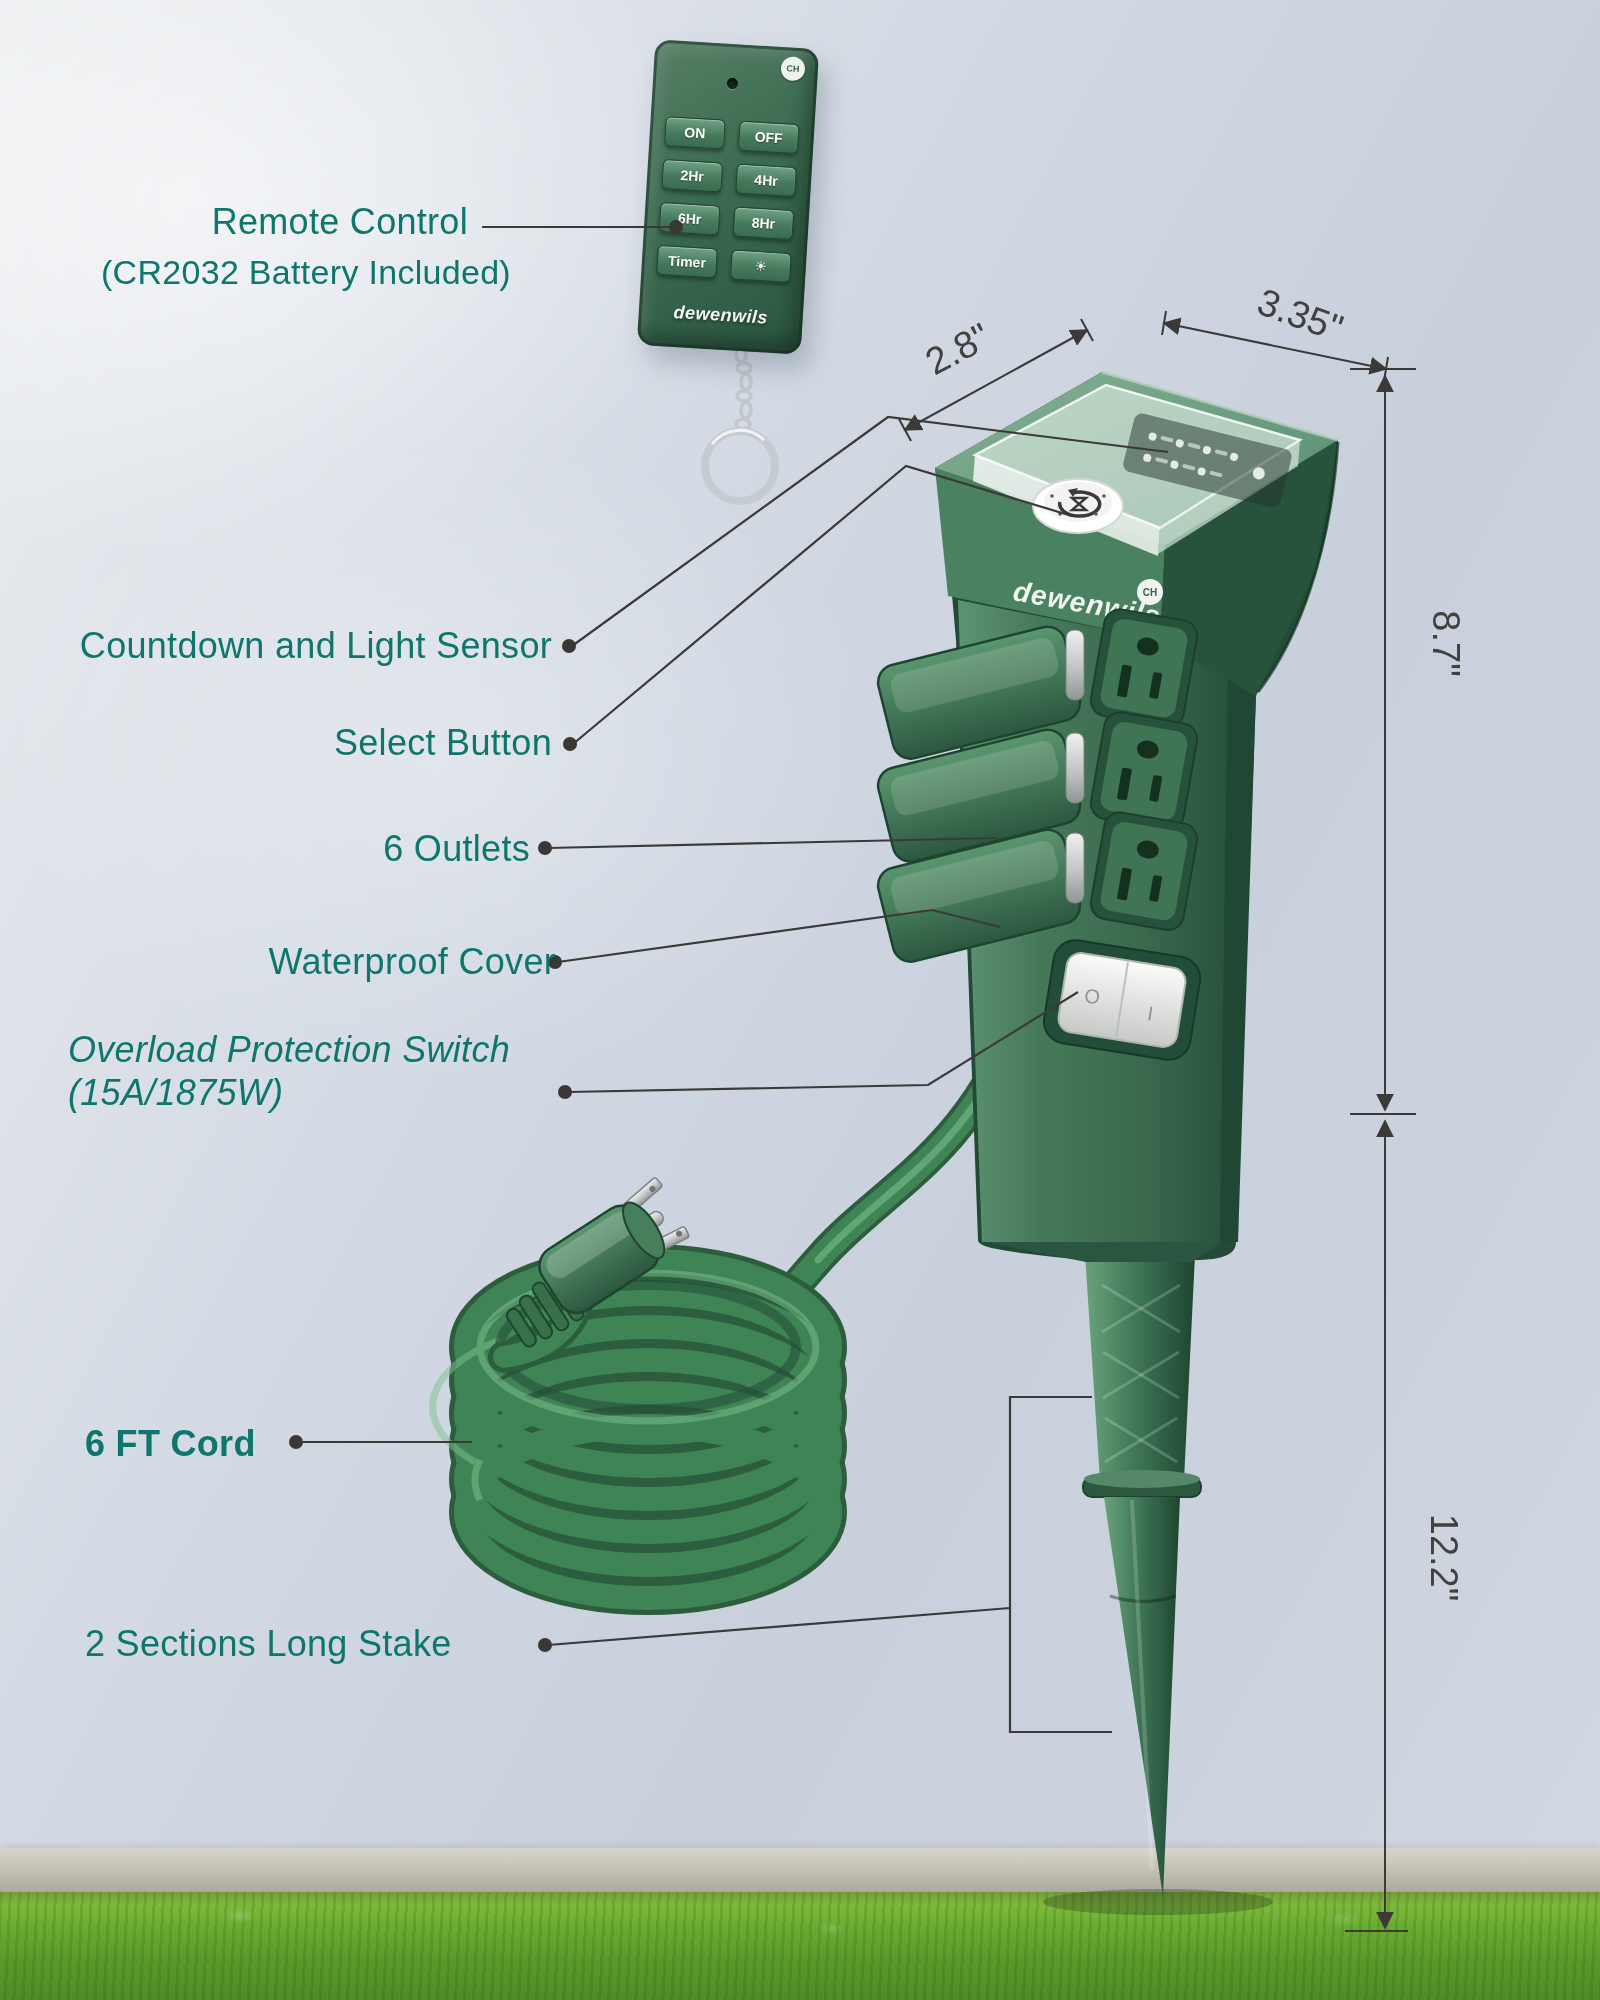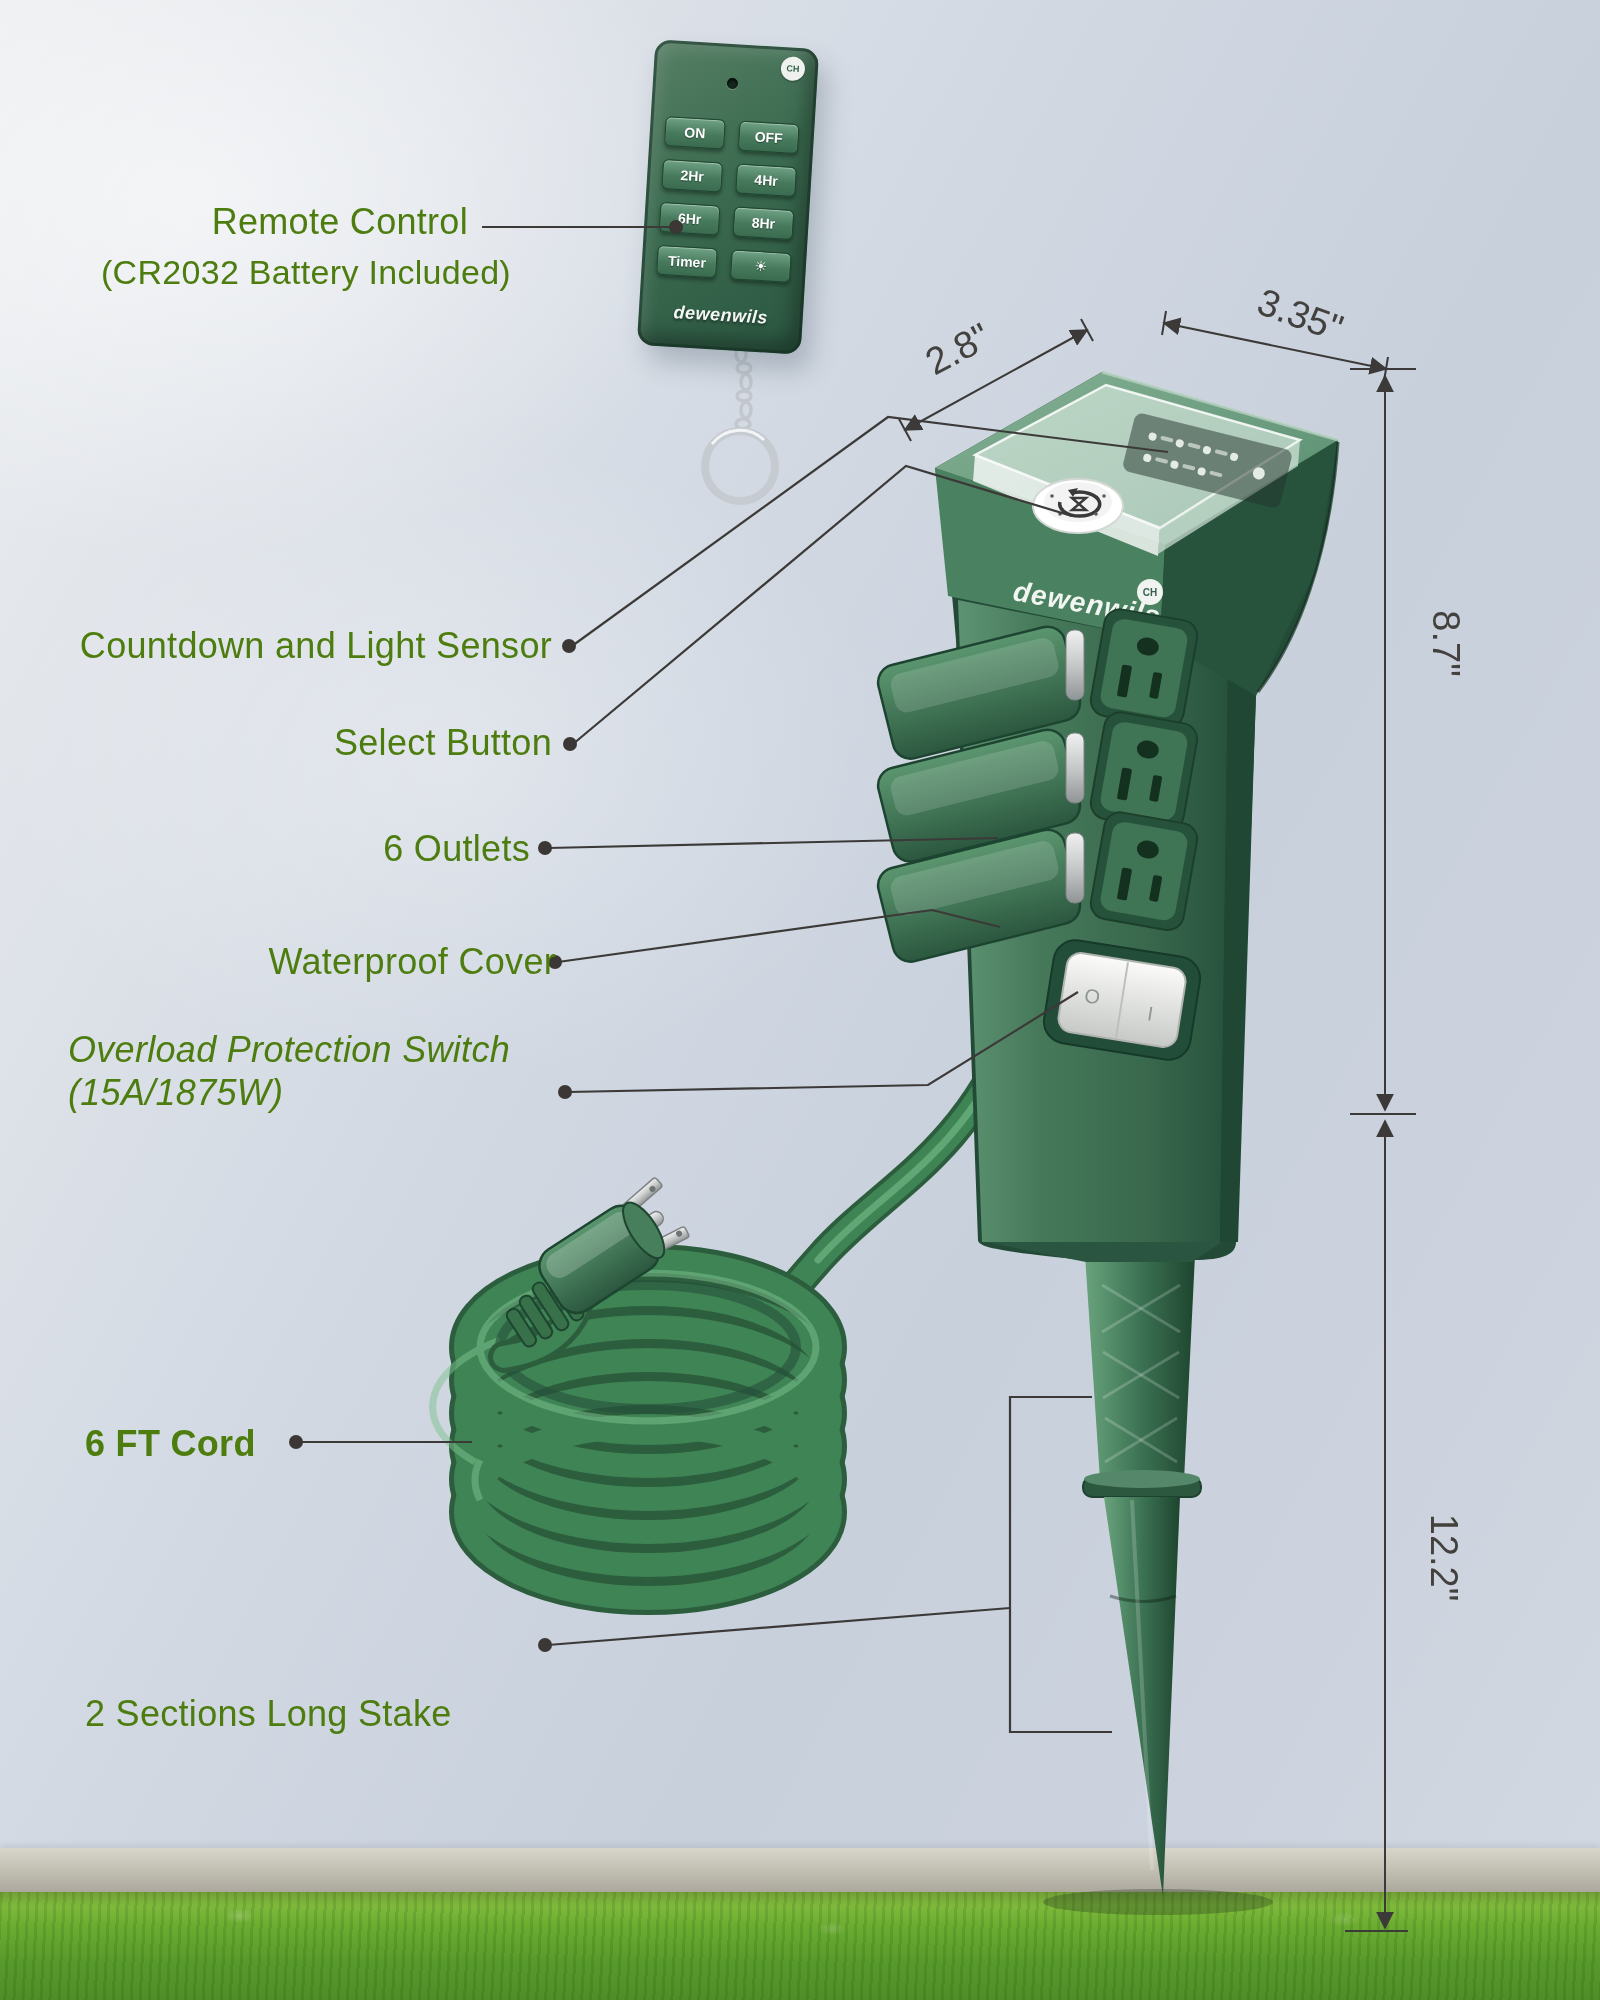--- a/index.html
+++ b/index.html
@@ -42,21 +42,21 @@
     grid-template-columns:1fr 1fr;gap:13px 14px;}
   .rbtn{height:28px;border-radius:6px;display:flex;align-items:center;justify-content:center;
     background:linear-gradient(180deg,#6fa184 0%,#477a5c 55%,#3a6b50 100%);
     border:1.5px solid #1d452f;color:#fff;font-size:14px;font-weight:bold;
     text-shadow:0 1px 1px rgba(0,0,0,.45);
     box-shadow:0 3px 4px rgba(0,0,0,.35), inset 0 1px 1px rgba(255,255,255,.4);}
   .remote .logo{position:absolute;left:0;bottom:24px;width:100%;text-align:center;color:#f4f7f4;
     font-style:italic;font-weight:bold;font-size:18px;letter-spacing:.5px;
     text-shadow:0 2px 3px rgba(0,0,0,.45);}
   
-  .lbl{position:absolute;z-index:5;color:#4d7c0f;font-size:36px;letter-spacing:.3px;
+  .lbl{position:absolute;z-index:5;color:#0f766e;font-size:36px;letter-spacing:.3px;
        line-height:1.2;white-space:nowrap;}
   .lbl.r{text-align:right;}
   .lbl.sm{font-size:34px;}
   .dim{position:absolute;z-index:5;color:#43413e;font-size:38px;text-align:center;}
 </style>
 </head>
 <body>
 
 <div id="canvas">
   <div class="wall"></div>
@@ -353,19 +353,19 @@
   <div class="lbl r sm" style="left:0;top:252px;width:468px;padding-left:43px;">(CR2032 Battery Included)</div>
   <div class="lbl r" style="left:0;top:624px;width:552px;">Countdown and Light Sensor</div>
   <div class="lbl r" style="left:0;top:721px;width:552px;">Select Button</div>
   <div class="lbl r" style="left:0;top:827px;width:530px;">6 Outlets</div>
   <div class="lbl r" style="left:0;top:940px;width:540px;padding-left:16px;">Waterproof Cover</div>
   <div class="lbl" style="left:68px;top:1028px;width:500px;font-style:italic;">
     <div>Overload Protection Switch</div>
     <div>(15A/1875W)</div>
   </div>
   <div class="lbl" style="left:85px;top:1422px;width:300px;font-weight:bold;">6 FT Cord</div>
-  <div class="lbl" style="left:85px;top:1692px;width:470px;">2 Sections Long Stake</div>
+  <div class="lbl" style="left:85px;top:1622px;width:470px;">2 Sections Long Stake</div>
 
   <div class="dim" style="left:898px;top:328px;width:120px;transform:rotate(-28deg);">2.8"</div>
   <div class="dim" style="left:1230px;top:294px;width:140px;transform:rotate(20deg);">3.35"</div>
   <div class="dim" style="left:1390px;top:622px;width:110px;transform:rotate(90deg);">8.7"</div>
   <div class="dim" style="left:1373px;top:1536px;width:140px;transform:rotate(90deg);">12.2"</div>
 </div>
 
 </body></html>

